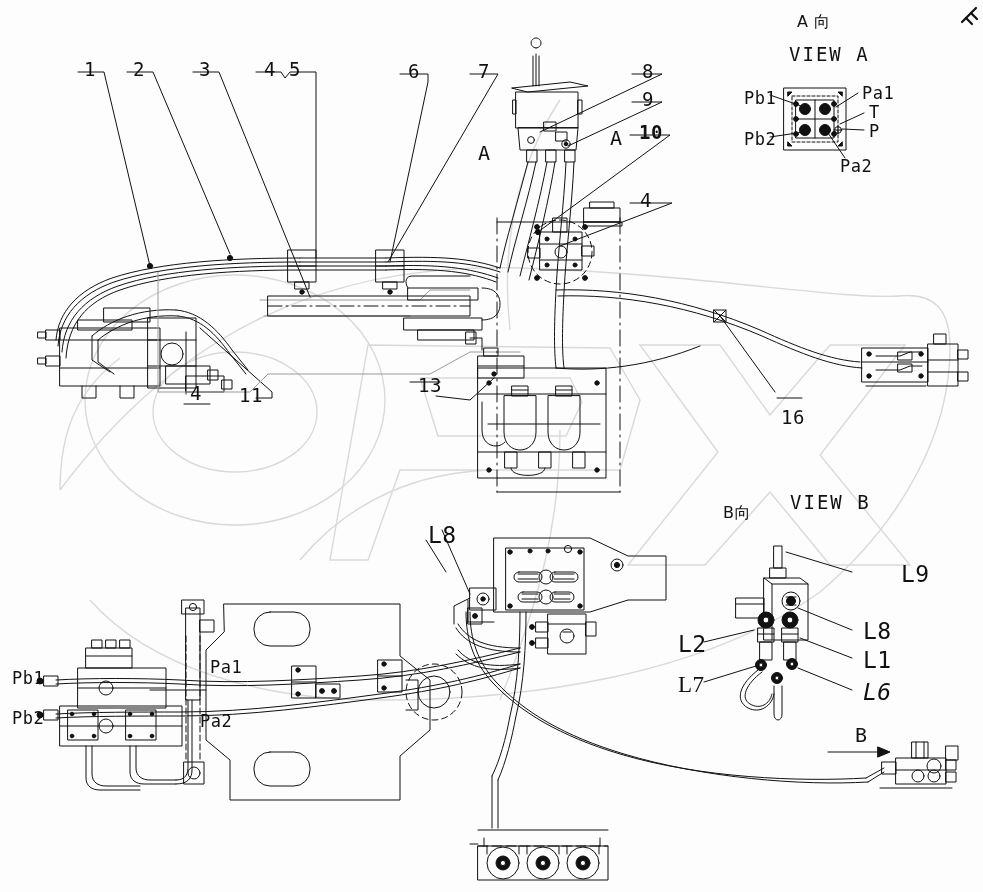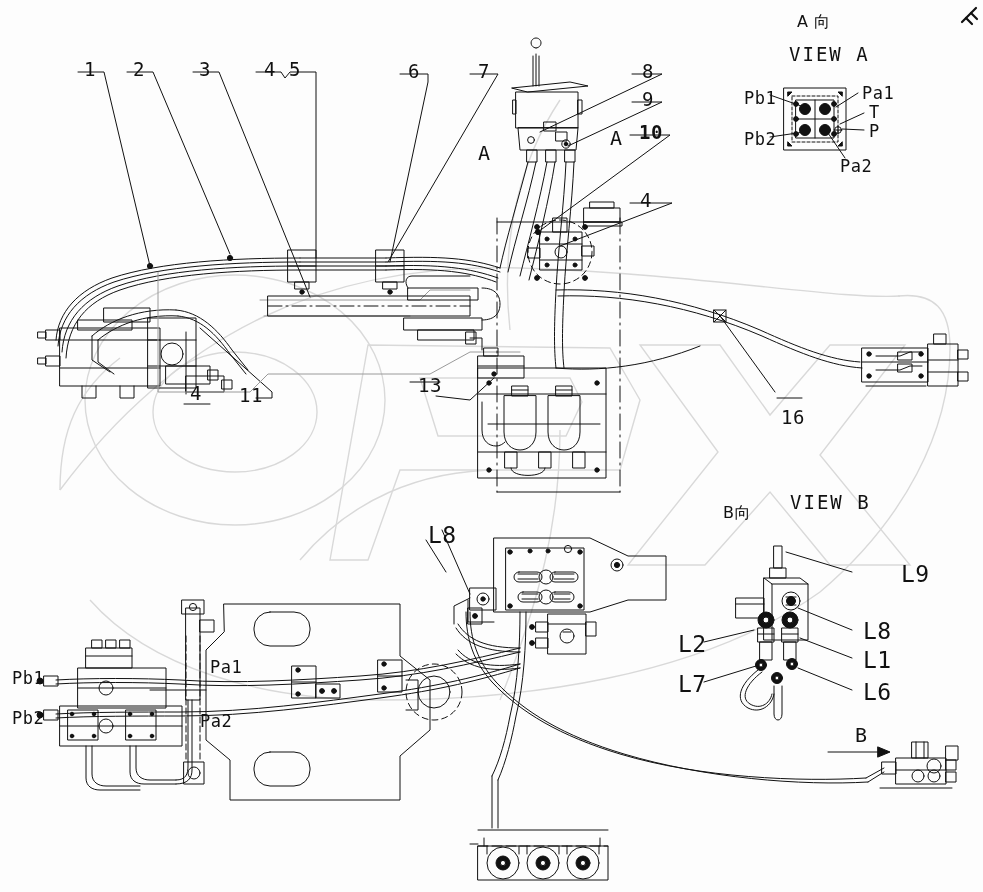--- a/index.html
+++ b/index.html
@@ -601,23 +601,23 @@
   <div class="lbl port" style="left:869px;top:104px;">T</div>
   <div class="lbl port" style="left:869px;top:123px;">P</div>
   <div class="lbl port" style="left:840px;top:158px;">Pa2</div>
 
   <div class="lbl cjk" style="left:723px;top:505px;">B向</div>
   <div class="lbl view" style="left:790px;top:493px;">VIEW B</div>
 
   <div class="lbl lseg" style="left:863px;top:563px;margin-left:38px;">L9</div>
   <div class="lbl lseg" style="left:863px;top:620px;">L8</div>
   <div class="lbl lseg" style="left:863px;top:649px;">L1</div>
-  <div class="lbl lseg" style="left:863px;top:681px;">L6</div>
+  <div class="lbl lseg" style="left:863px;top:681px;font-style:italic;">L6</div>
   <div class="lbl lseg" style="left:678px;top:633px;">L2</div>
-  <div class="lbl lseg" style="left:678px;top:673px;">L7</div>
+  <div class="lbl lseg" style="left:678px;top:673px;font-family:Liberation Serif, serif;">L7</div>
 
   <div class="lbl port" style="left:12px;top:670px;">Pb1</div>
   <div class="lbl port" style="left:12px;top:710px;">Pb2</div>
   <div class="lbl port" style="left:210px;top:659px;">Pa1</div>
   <div class="lbl port" style="left:200px;top:713px;">Pa2</div>
   <div class="lbl lseg" style="left:428px;top:524px;">L8</div>
 
 </div>
 
 </body></html>

